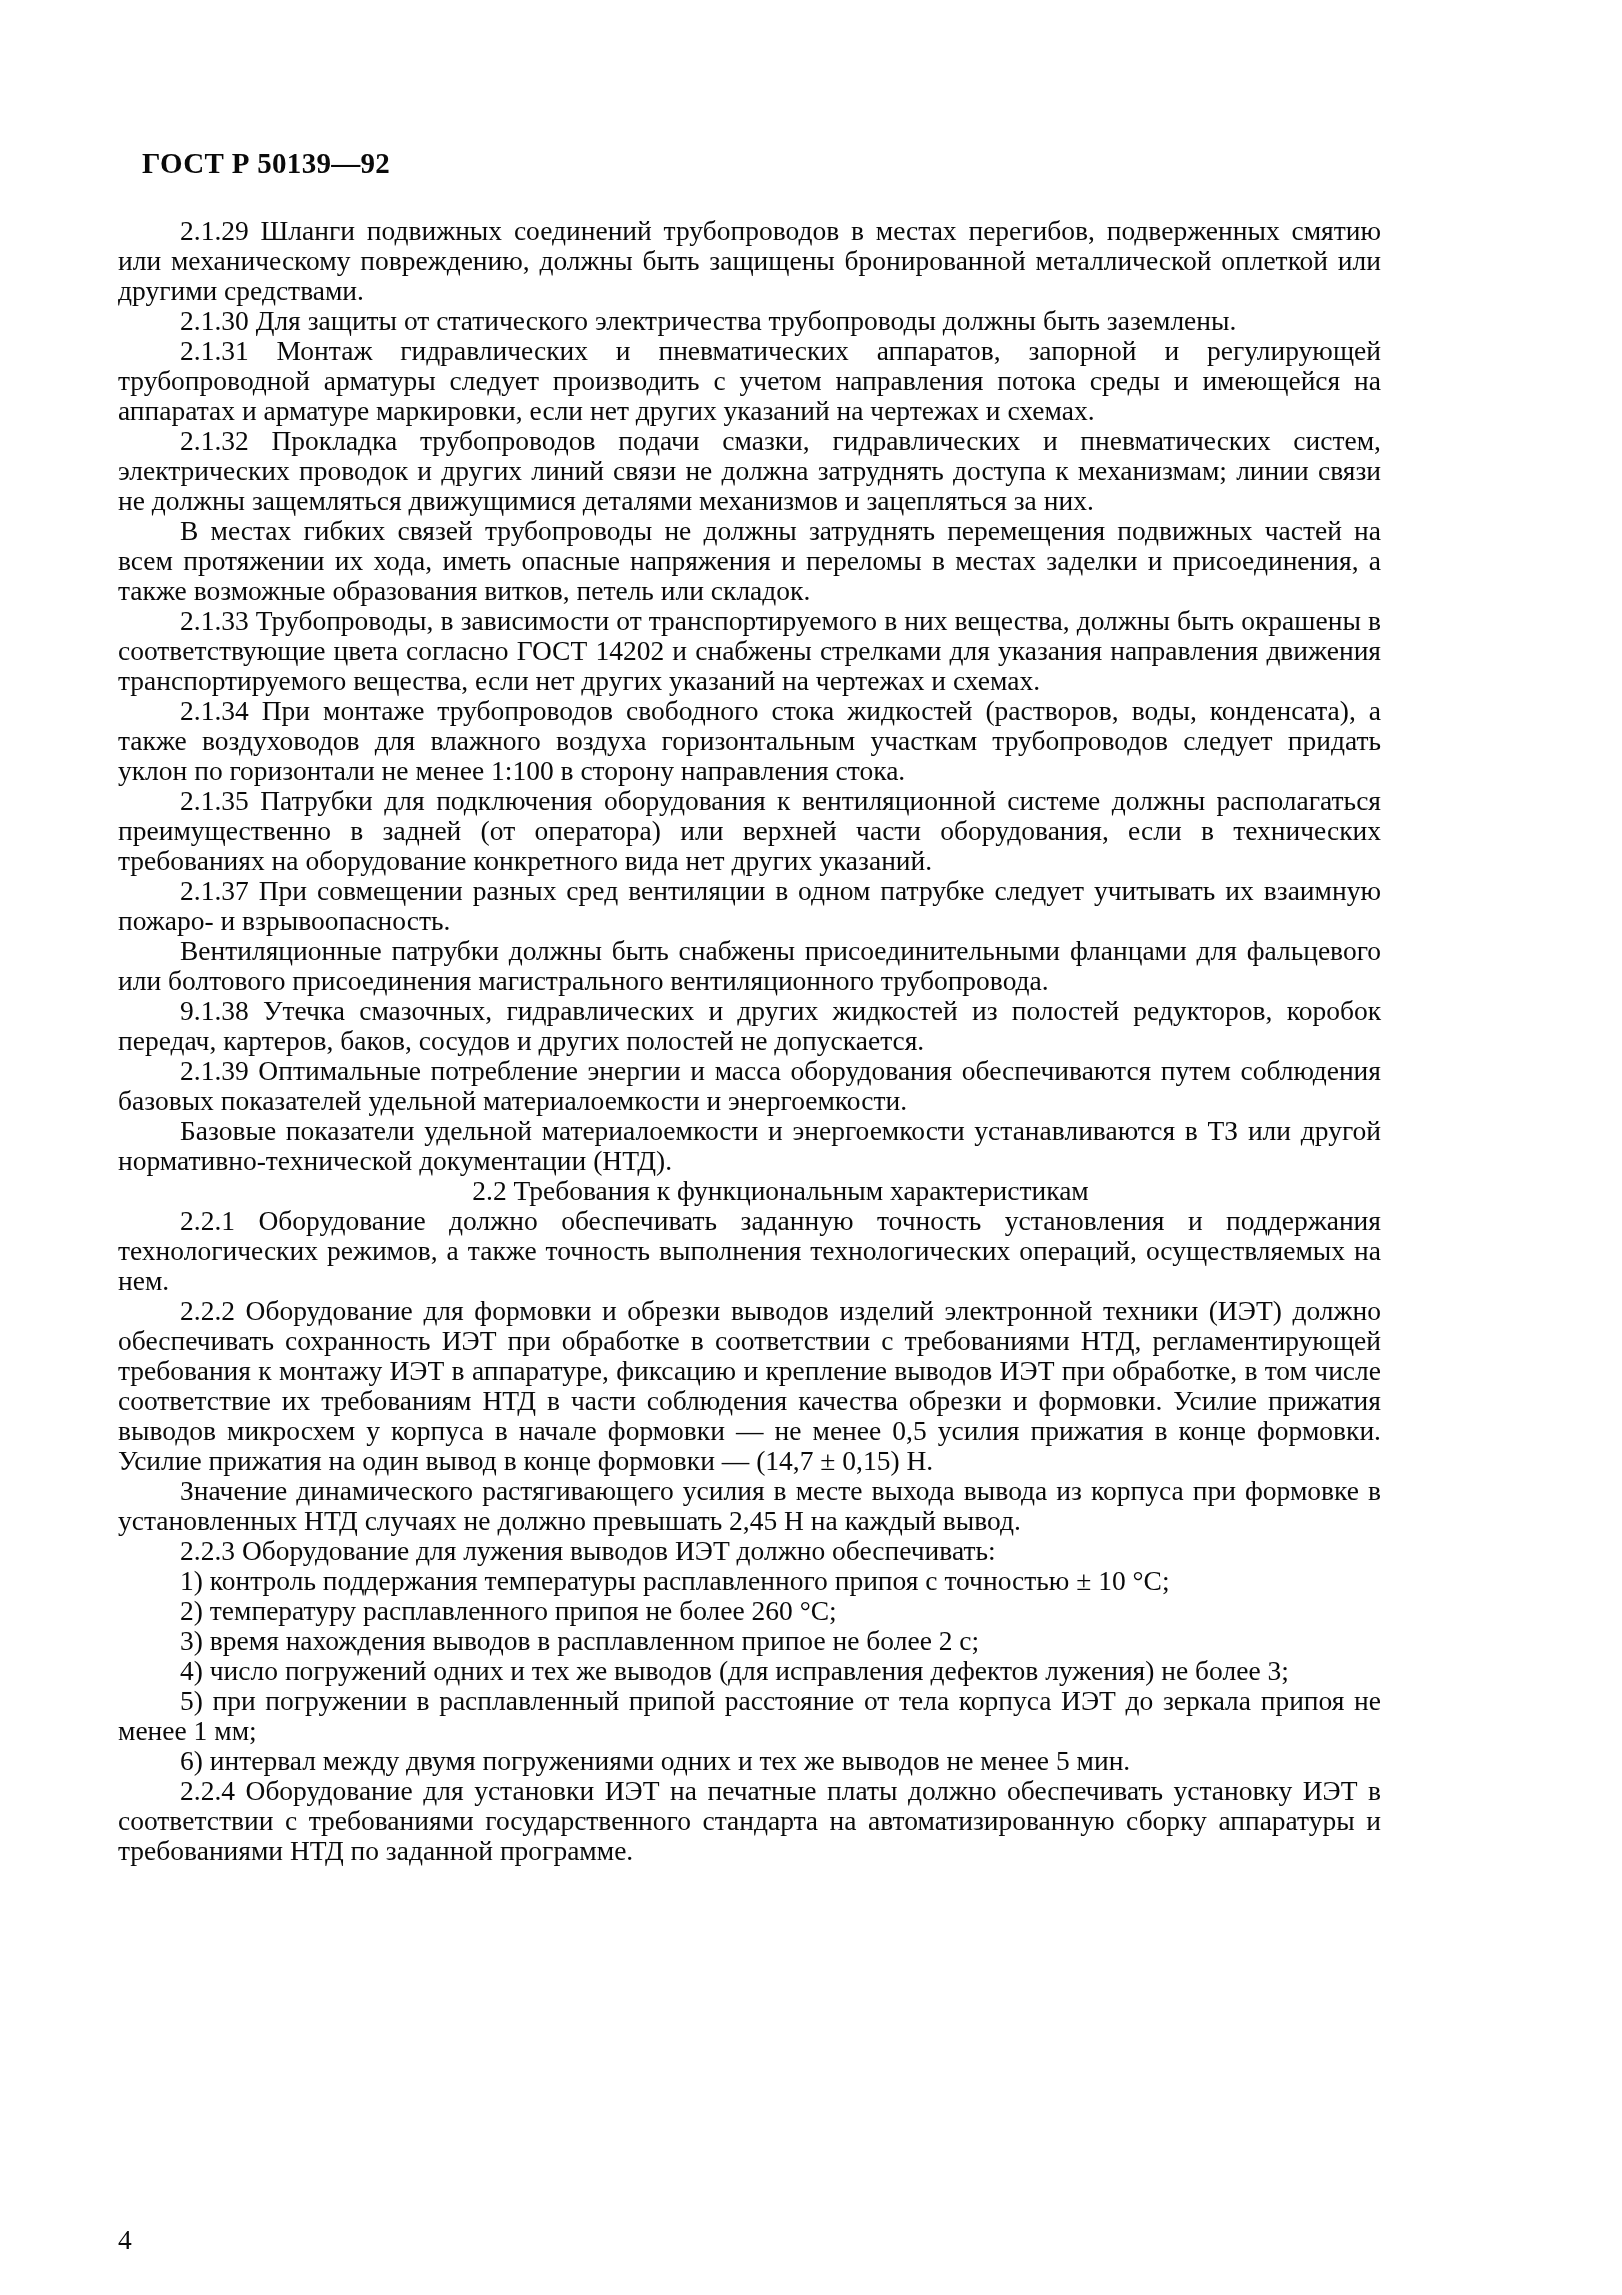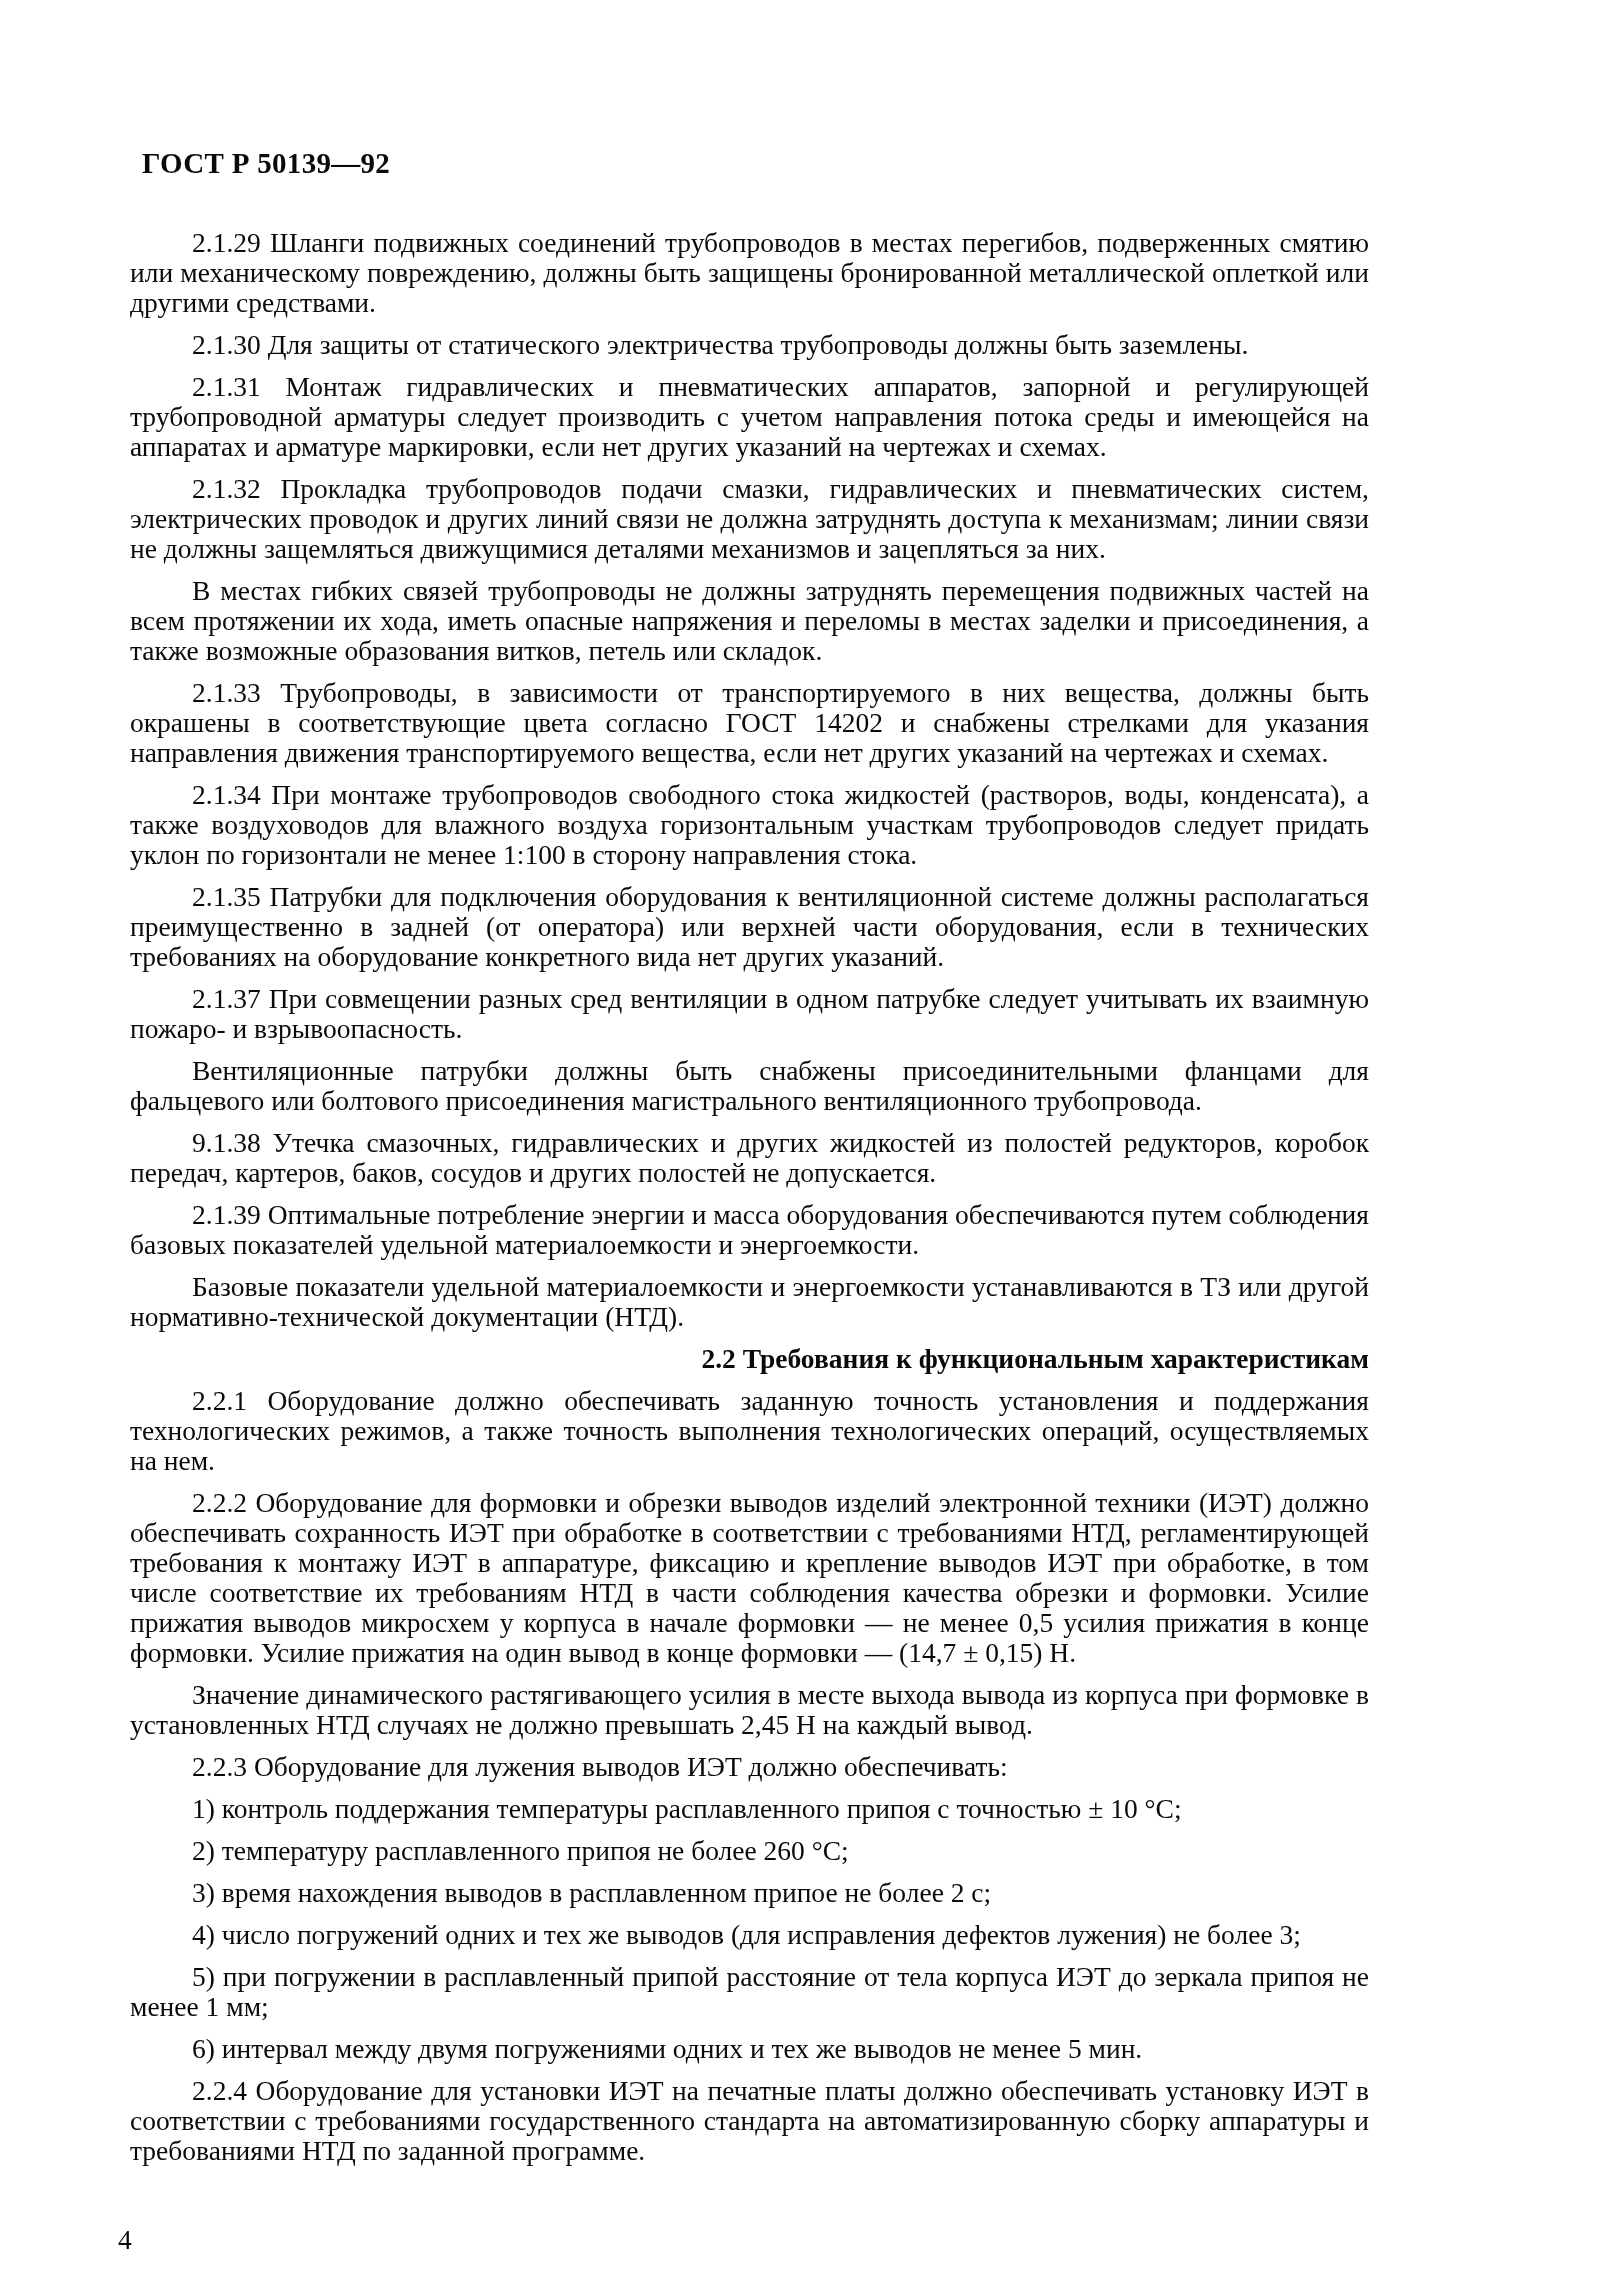--- a/index.html
+++ b/index.html
@@ -30,26 +30,26 @@
   .content {
     position: absolute;
     left: 118px;
     top: 216px;
     width: 1263px;
     font-size: 27.5px;
     line-height: 30px;
     text-align: justify;
   }
   .para {
-    margin: 12px;
+    margin: 0;
     text-indent: 62px;
   }
   .heading {
-    font-weight: bold;
-    text-align: right;
+    font-weight: normal;
+    text-align: center;
   }
   .page-number {
     position: absolute;
     left: 118px;
     top: 2224px;
     font-size: 27.5px;
   }
 </style>
 </head>
 <body>

